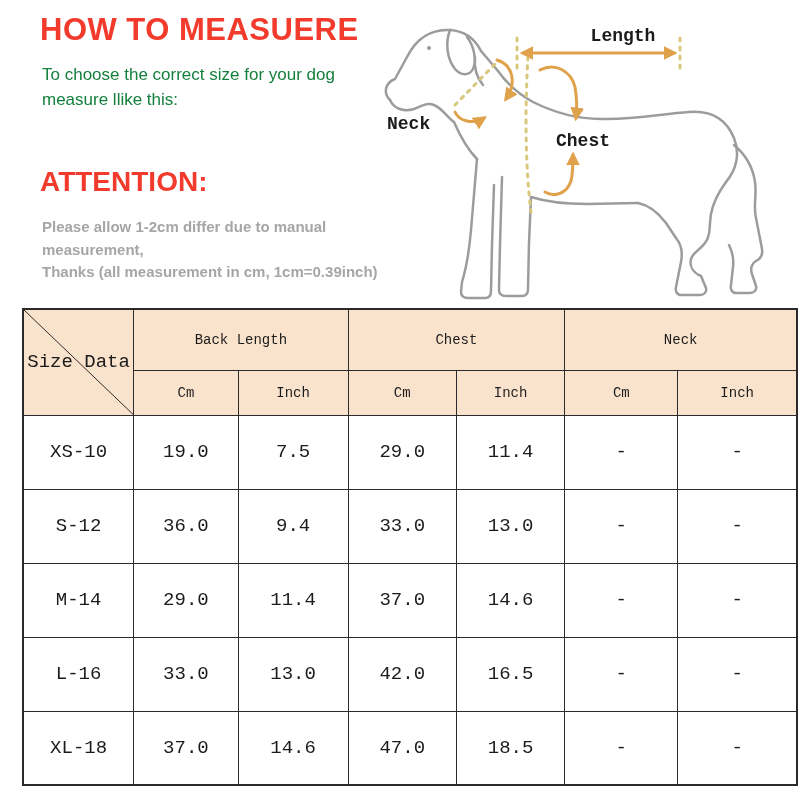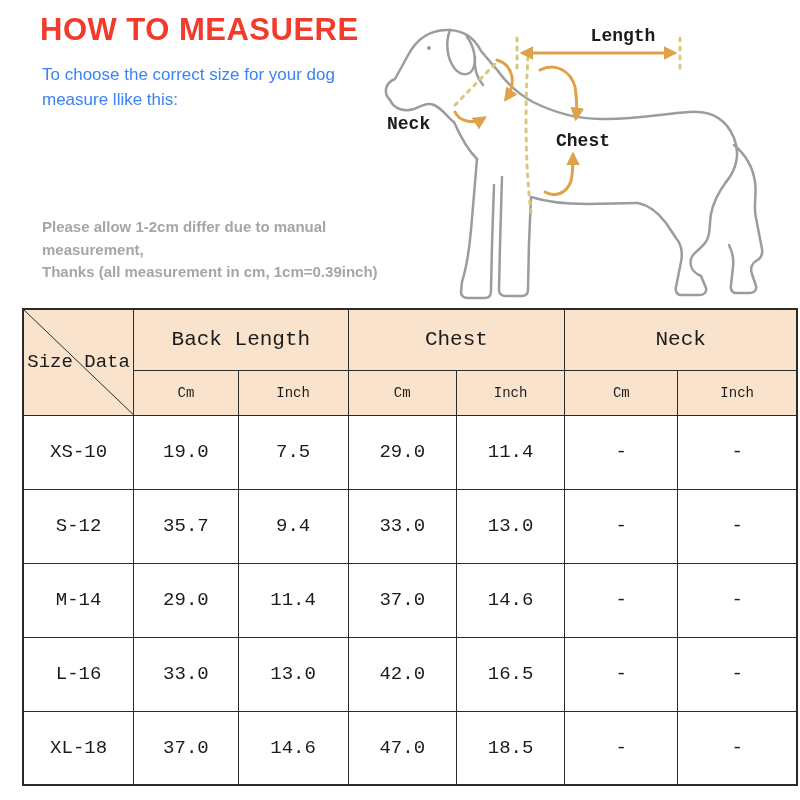--- a/index.html
+++ b/index.html
@@ -19,21 +19,21 @@
     font-weight: 800;
     letter-spacing: 0.5px;
     color: var(--accent, #f23b2c);
   }
   .subtitle {
     position: absolute;
     left: 42px; top: 63px;
     width: 330px;
     font-size: 17px;
     line-height: 1.45;
-    color: #3b82f6;
+    color: #15803d;
   }
   .attention-title {
     position: absolute;
     left: 40px; top: 166px;
     font-size: 28px;
     font-weight: 800;
     color: var(--accent, #f23b2c);
   }
   .attention-text {
     position: absolute;
@@ -67,21 +67,21 @@
     font-family: "Liberation Mono", monospace;
     color: #1b1b1b;
   }
   table.size-table td, table.size-table th {
     border: 1px solid #2b2b2b;
     text-align: center;
     vertical-align: middle;
     font-weight: 400;
   }
   table.size-table { border: 2px solid #2b2b2b; }
-  tr.group-row th { height: 61px; background: var(--header-bg, #fae3cd); font-size: 21px; }
+  tr.group-row th { height: 61px; background: var(--header-bg, #fae3cd); font-size: 14px; }
   tr.sub-row th { height: 45px; background: var(--header-bg, #fae3cd); font-size: 14px; }
   td.corner-cell {
     background: var(--header-bg, #fae3cd);
     position: relative;
     font-size: 19px;
   }
   td.corner-cell .corner-label {
     position: relative;
     z-index: 2;
   }
@@ -98,20 +98,21 @@
 
 <div class="page">
 
   <div class="main-title">HOW TO MEASUERE</div>
 
   <div class="subtitle">
     <span>To choose the correct size for your dog</span><br>
     <span>measure llike this:</span>
   </div>
 
+  <div class="attention-title">ATTENTION:</div>
 
   <div class="attention-text">
     <span>Please allow 1-2cm differ due to manual measurement,</span><br>
     <span>Thanks (all measurement in cm, 1cm=0.39inch)</span>
   </div>
 
   <svg class="diagram" viewBox="0 0 445 300">
     <defs>
       <marker id="ah" viewBox="0 0 10 10" refX="7.5" refY="5" markerWidth="4.6" markerHeight="4.6" orient="auto-start-reverse">
         <path d="M0 0 L10 5 L0 10 z" fill="#dfa14a"></path>
@@ -187,21 +188,21 @@
             <td>XS-10</td>
             <td>19.0</td>
             <td>7.5</td>
             <td>29.0</td>
             <td>11.4</td>
             <td>-</td>
             <td>-</td>
           </tr>
           <tr>
             <td>S-12</td>
-            <td>35.7</td>
+            <td>36.0</td>
             <td>9.4</td>
             <td>33.0</td>
             <td>13.0</td>
             <td>-</td>
             <td>-</td>
           </tr>
           <tr>
             <td>M-14</td>
             <td>29.0</td>
             <td>11.4</td>

